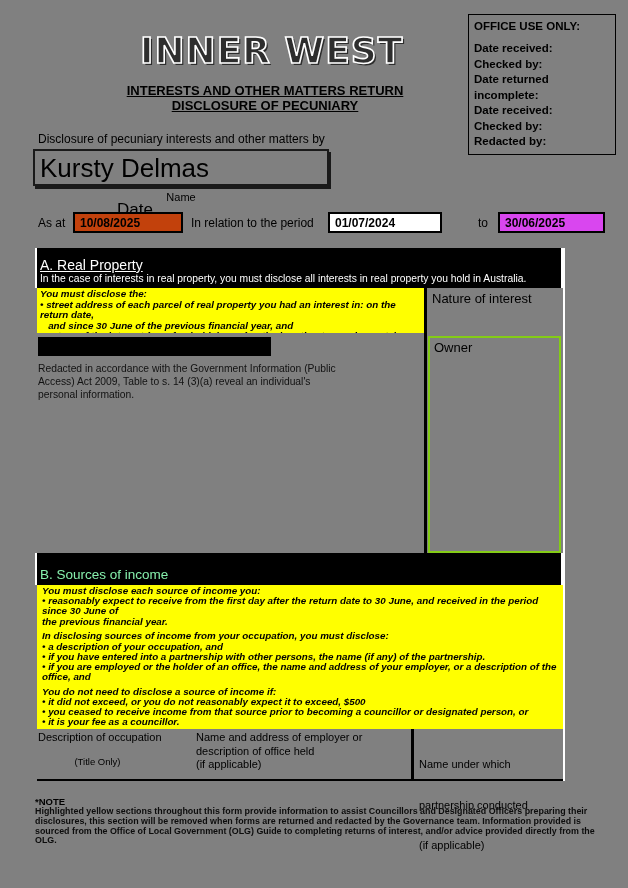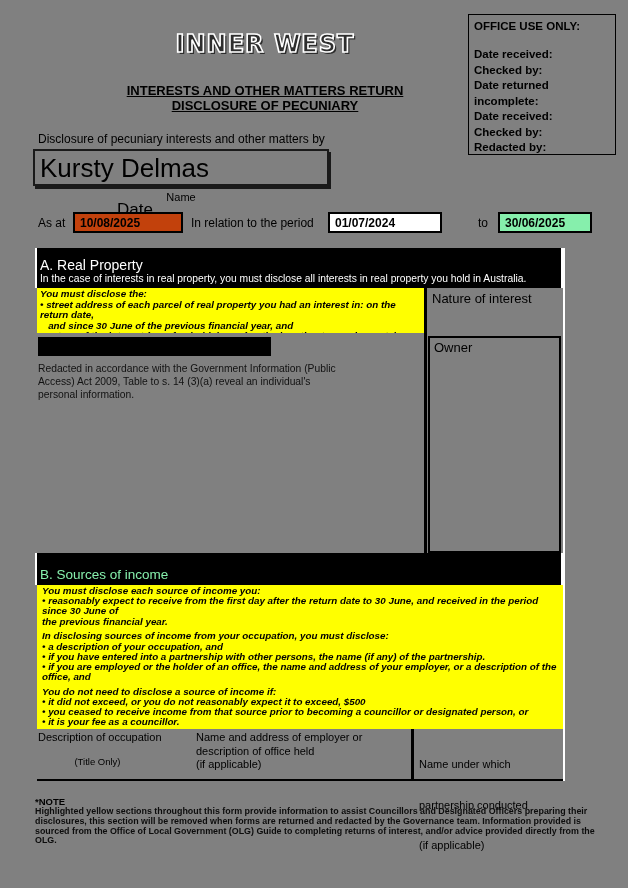--- a/index.html
+++ b/index.html
@@ -1,62 +1,62 @@
 <!DOCTYPE html>
 <html><head>
 <meta charset="utf-8">
 <style>
   html,body{margin:0;padding:0;background:#6e6e6e;}
   .canvas{position:relative;width:628px;height:888px;background:#808080;
           font-family:"Liberation Sans",sans-serif;color:#000;overflow:hidden;}
 
   
   .logo{position:absolute;left:140px;top:30px;width:250px;text-align:center;white-space:nowrap;
-        font-family:"DejaVu Sans",sans-serif;font-weight:900;font-size:24px;letter-spacing:1px;
+        font-family:"DejaVu Sans",sans-serif;font-weight:900;font-size:36px;letter-spacing:1px;
         color:#2e2e2e;-webkit-text-stroke:1.6px #ffffff;text-shadow:2px 2px 0 rgba(0,0,0,0.65);}
   .main-title{position:absolute;left:120px;top:84px;width:290px;text-align:center;
         font-weight:bold;font-size:13px;line-height:14.5px;}
   .main-title span{text-decoration:underline;display:block;}
 
   
   .office-box{position:absolute;left:468px;top:14px;width:148px;height:141px;border:1px solid #000;
         padding:4px 5px;box-sizing:border-box;font-size:11.5px;font-weight:bold;}
-  .office-title{line-height:15px;margin-bottom:13px;}
+  .office-title{line-height:15px;margin-bottom:7px;}
   .office-fields div{line-height:15.5px;}
 
   
   .intro-line{position:absolute;left:38px;top:132px;font-size:12px;}
   .name-box{position:absolute;left:33px;top:149px;width:296px;height:37px;border:2px solid #1a1a1a;
         background:#808080;box-shadow:2px 3px 0 rgba(0,0,0,0.8);box-sizing:border-box;
         font-size:26px;padding:2px 0 0 5px;white-space:nowrap;}
   .name-label{position:absolute;left:33px;top:191px;width:296px;text-align:center;font-size:11px;}
   .date-label{position:absolute;left:80px;top:200px;width:110px;text-align:center;font-size:17px;}
   .asat-label{position:absolute;left:38px;top:216px;font-size:12px;}
   .date-box{position:absolute;height:21px;border:2px solid #000;box-sizing:border-box;
         font-weight:bold;font-size:12px;padding:2px 0 0 5px;}
   .box-asat{left:73px;top:212px;width:110px;background:#c2410c;}
   .period-label{position:absolute;left:191px;top:216px;font-size:12px;}
   .box-pstart{left:328px;top:212px;width:114px;background:#ffffff;}
   .to-label{position:absolute;left:478px;top:216px;font-size:12px;}
-  .box-pend{left:498px;top:212px;width:94px;background:#86efac;}
+  .box-pend{left:498px;top:212px;width:107px;background:#d946ef;}
 
   
   .secA-header{position:absolute;left:35px;top:248px;width:528px;height:40px;background:#000;
         color:#fff;border-left:2px solid #fff;border-right:2px solid #fff;box-sizing:border-box;}
-  .secA-title{font-size:14px;padding:10px 0 0 3px;line-height:15px;}
+  .secA-title{font-size:14px;padding:10px 0 0 3px;line-height:15px;text-decoration:underline;}
   .secA-sub{font-size:10.3px;padding-left:3px;line-height:12px;}
   .secA-yellow{position:absolute;left:37px;top:288px;width:388px;height:45px;background:#ffff00;
         box-sizing:border-box;padding:1px 3px;font-style:italic;font-weight:bold;font-size:9.8px;overflow:hidden;}
   .secA-yellow div{line-height:10.6px;}
   .secA-divider{position:absolute;left:424px;top:288px;width:3px;height:267px;background:#000;}
   .nature-header{position:absolute;left:432px;top:291px;font-size:13px;}
   .redact-bar{position:absolute;left:38px;top:337px;width:233px;height:19px;background:#000;}
   .redact-note{position:absolute;left:38px;top:362px;font-size:10.3px;color:#111;}
   .redact-note div{line-height:13px;}
-  .owner-box{position:absolute;left:428px;top:336px;width:133px;height:217px;border:2px solid #000000;
+  .owner-box{position:absolute;left:428px;top:336px;width:133px;height:217px;border:2px solid #84cc16;
         box-sizing:border-box;font-size:13px;padding:2px 4px;}
   .right-white-line{position:absolute;left:563px;top:248px;width:2px;height:533px;background:#fff;}
 
   
   .secB-header{position:absolute;left:35px;top:553px;width:528px;height:32px;background:#000;color:#86efac;
         border-left:2px solid #fff;border-right:2px solid #fff;box-sizing:border-box;
         font-size:13.5px;padding:14px 0 0 3px;}
   .secB-yellow{position:absolute;left:37px;top:585px;width:526px;height:144px;background:#ffff00;
         box-sizing:border-box;padding:1px 5px;font-style:italic;font-weight:bold;font-size:9.8px;overflow:hidden;}
   .secB-yellow div{line-height:10.2px;}

